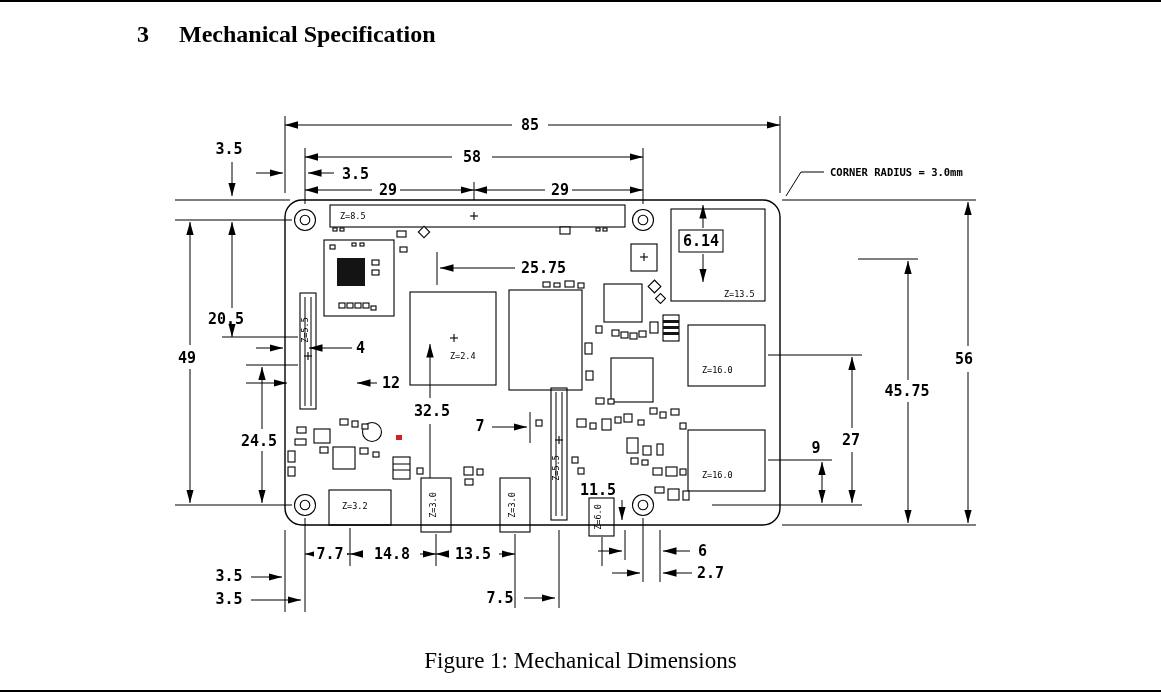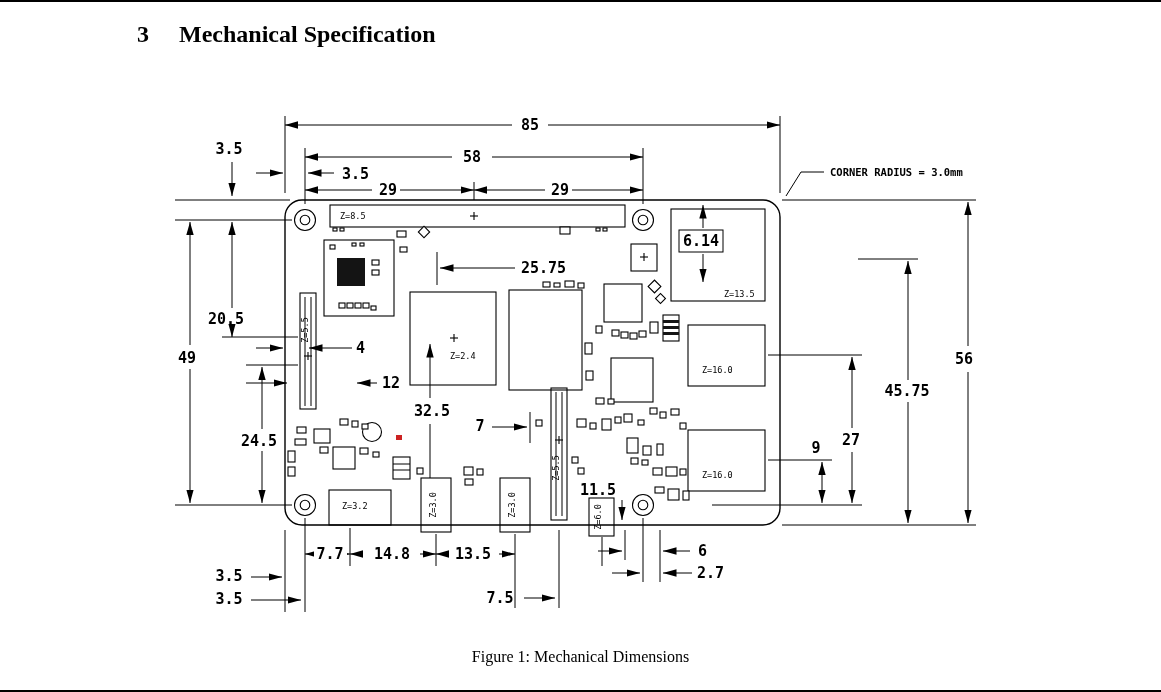--- a/index.html
+++ b/index.html
@@ -2,21 +2,21 @@
 <html><head>
 <meta charset="utf-8">
 <style>
   html,body{margin:0;padding:0;background:#fff;}
   .sheet{position:relative;width:1161px;height:692px;background:#fff;overflow:hidden;
          font-family:"Liberation Serif",serif;}
   .edge{position:absolute;left:0;right:0;height:2px;background:#000;}
   .edge.top{top:0;} .edge.bottom{bottom:0;}
   .heading{position:absolute;left:137px;top:21px;font-size:24px;font-weight:bold;color:#000;text-align:center;}
   .heading .num{margin-right:30px;}
-  .caption{position:absolute;left:0;top:648px;width:100%;text-align:center;font-size:16px;color:#000;}
+  .caption{position:absolute;left:0;top:648px;width:100%;text-align:center;font-size:23px;color:#000;}
   svg.draw{position:absolute;left:0;top:0;}
   .el{stroke:#000;stroke-width:1;fill:none;}
   .dl{stroke:#000;stroke-width:1;fill:none;}
   .bd{fill:none;stroke:#000;stroke-width:1.4;}
   .cp{fill:#fff;stroke:#000;stroke-width:1.1;}
   .cpt{fill:none;stroke:#000;stroke-width:1.1;}
   .cpd{fill:#141414;stroke:none;}
   .red{fill:#c22;stroke:none;}
   .wbg{fill:#fff;stroke:none;}
   .wbgb{fill:#fff;stroke:#000;stroke-width:1;}

